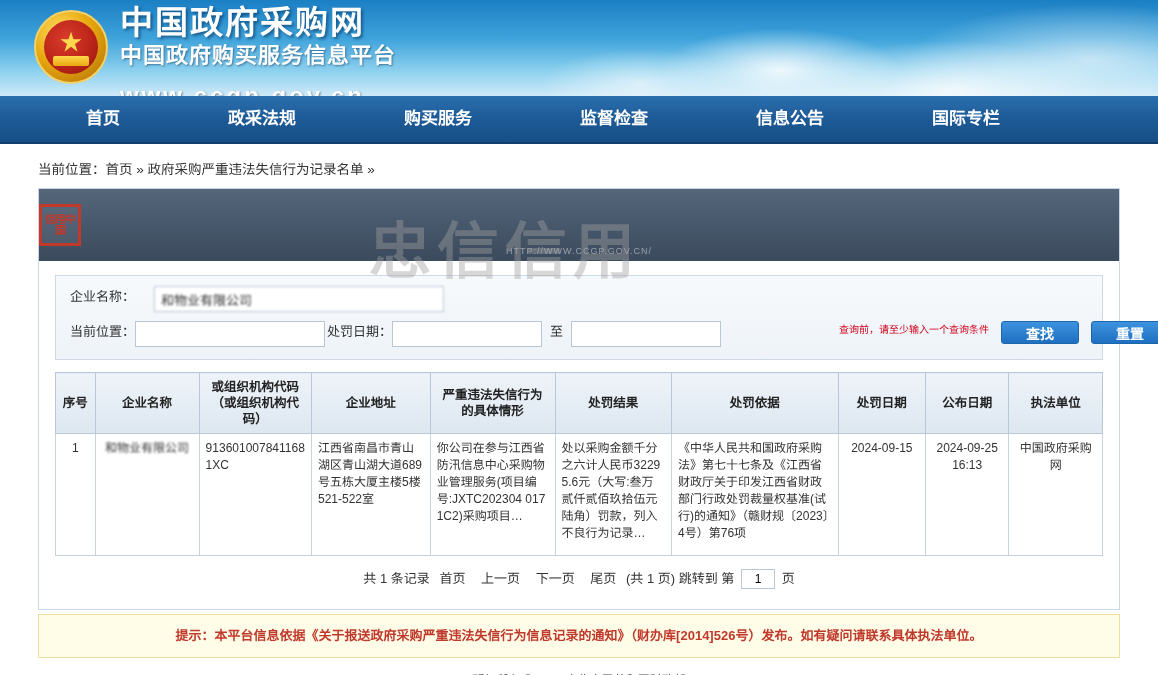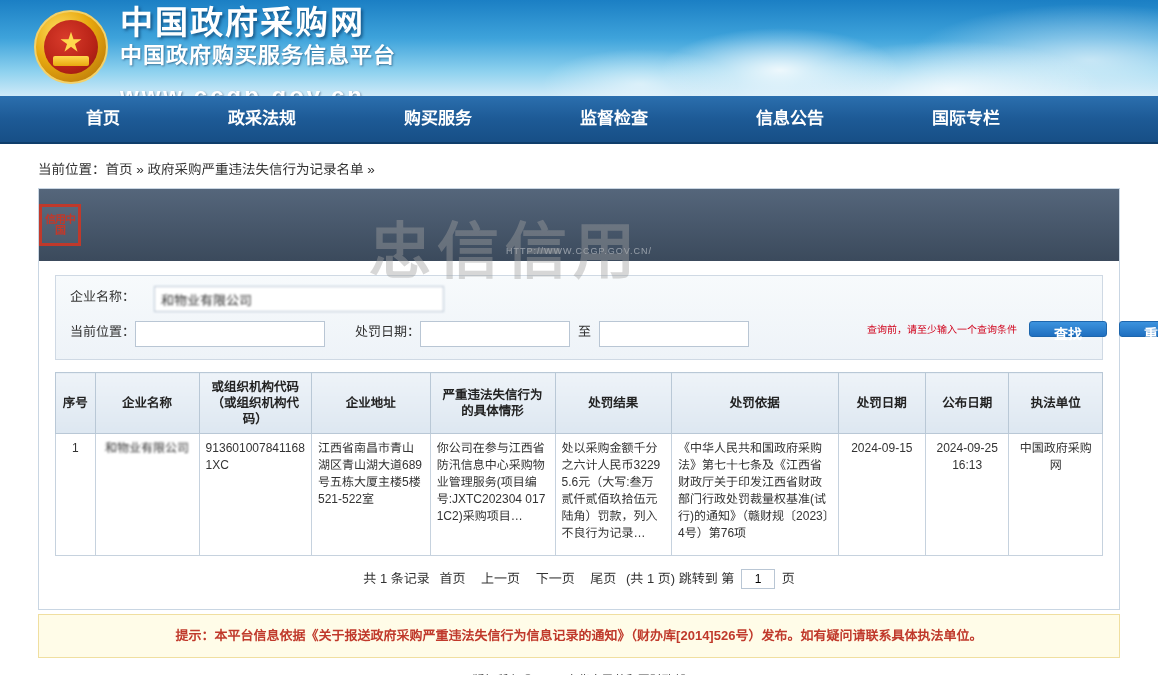--- a/index.html
+++ b/index.html
@@ -161,29 +161,29 @@
     border: 1px solid #b9c6d4;
     background: #ffffff;
     font-size: 13px;
     padding: 0 6px;
     color: #333;
     font-family: "Liberation Sans", sans-serif;
   }
   .inp-company { width: 290px; }
   .inp-agency  { width: 216px; }
   .inp-date    { width: 150px; }
-  .gap-lbl { margin-left: 30px; width: auto; padding-right: 0; }
+  .gap-lbl { margin-left: 2px; width: auto; padding-right: 0; }
   .to-sep { font-size: 13px; color: #333; padding: 0 8px; }
   .hint-red {
     color: #d0021b; font-size: 10px;
     margin-left: 118px;
     white-space: nowrap;
   }
   .btn {
-    height: 16px; min-width: 78px;
+    height: 23px; min-width: 78px;
     border: 1px solid #1d66ad;
     border-radius: 3px;
     background: linear-gradient(180deg,#3c93de 0%, #1f6fc0 100%);
     color: #fff; font-size: 14px; font-weight: bold;
     cursor: pointer;
     margin-left: 12px;
     font-family: "Liberation Sans", sans-serif;
   }
 
   

